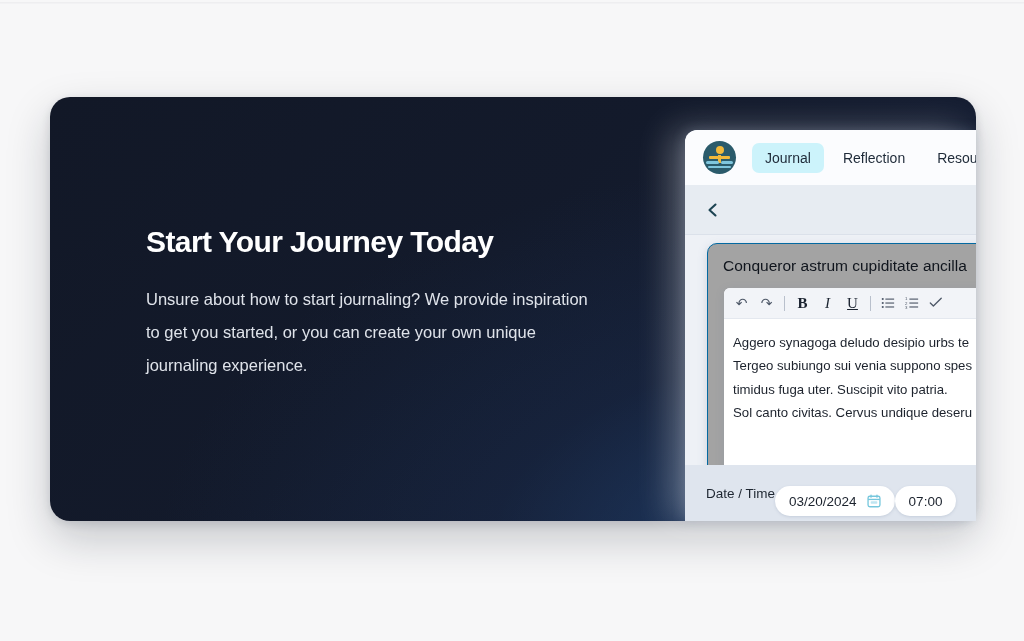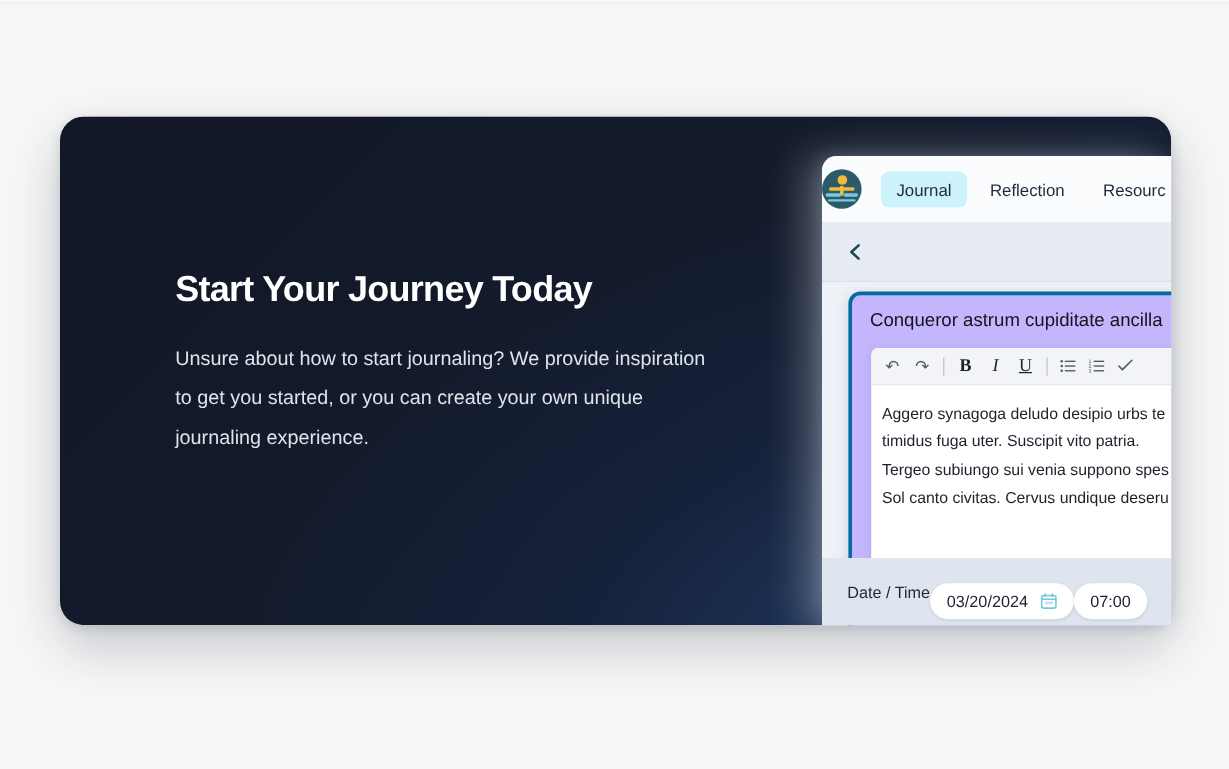--- a/index.html
+++ b/index.html
@@ -77,20 +77,21 @@
     box-shadow: -14px 0 34px rgba(255,255,255,0.30), -2px 0 12px rgba(120,140,170,0.25);
   }
 
   
   .app-nav {
     position: relative;
     height: 55px;
     background: #fbfcfe;
     display: flex;
     align-items: center;
+    padding-left: 18px;
     border-top-left-radius: 12px;
   }
 
   .brand-logo {
     width: 33px; height: 33px;
     border-radius: 50%;
     flex: 0 0 auto;
     background: #2b5b6b;
     position: relative;
     overflow: hidden;
@@ -165,22 +166,22 @@
     background: #eef1f6;
     padding-top: 8px;
   }
 
   .editor-card {
     position: absolute;
     left: 22px;
     top: 8px;
     width: 300px;
     height: 338px;
-    background: #c4b5fd;
-    border: 3px solid #0369a1;
+    background: #a3a3a3;
+    border: 1px solid #0369a1;
     border-radius: 10px;
     box-shadow: 0 3px 10px rgba(110,128,156,0.28);
     overflow: hidden;
   }
 
   .editor-title {
     padding: 13px 0 13px 15px;
     font-size: 15.5px;
     color: #10151d;
     white-space: nowrap;
@@ -341,22 +342,22 @@
           </span>
           <span>
             <svg class="tb-icon" viewBox="0 0 16 16" fill="none">
               <path d="M1.5 8 L5 11.5 L14 2.5" stroke="#4e5868" stroke-width="1.5" stroke-linecap="round" stroke-linejoin="round"></path>
             </svg>
           </span>
         </div>
 
         <div class="editor-body">
           <div>Aggero synagoga deludo desipio urbs te</div>
+          <div>Tergeo subiungo sui venia suppono spes</div>
           <div>timidus fuga uter. Suscipit vito patria.</div>
-          <div>Tergeo subiungo sui venia suppono spes</div>
           <div>Sol canto civitas. Cervus undique deseru</div>
         </div>
 
       </div>
     </div>
 
     <div class="datetime-row">
       <span class="dt-label">Date / Time</span>
       <span class="dt-field">
         <span>03/20/2024</span>

